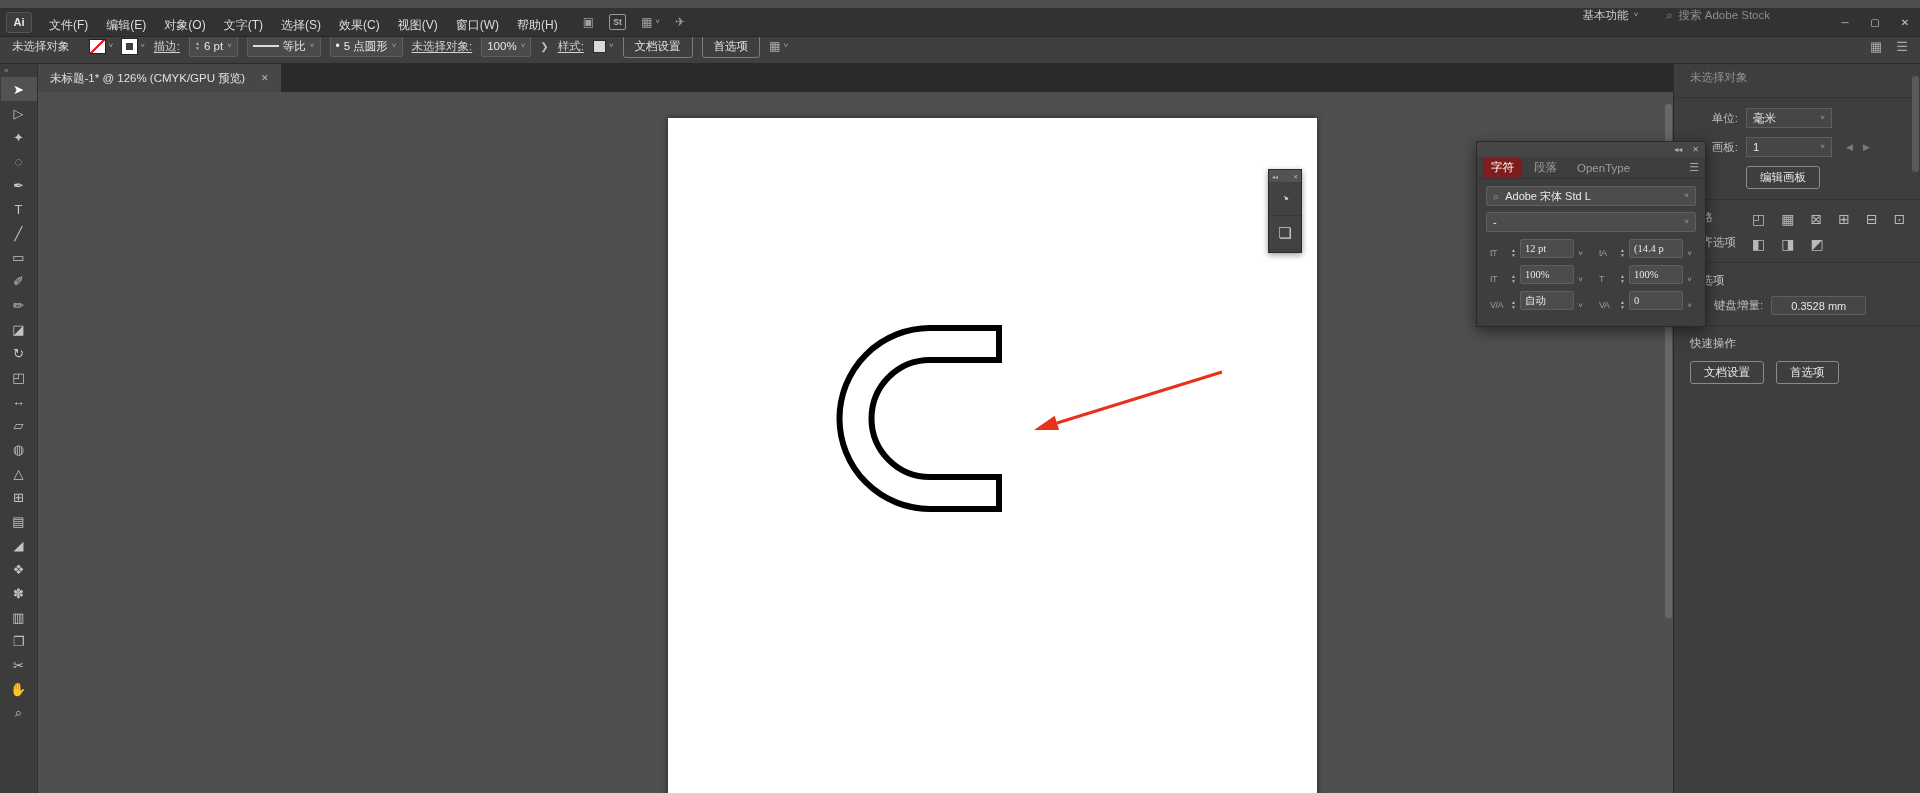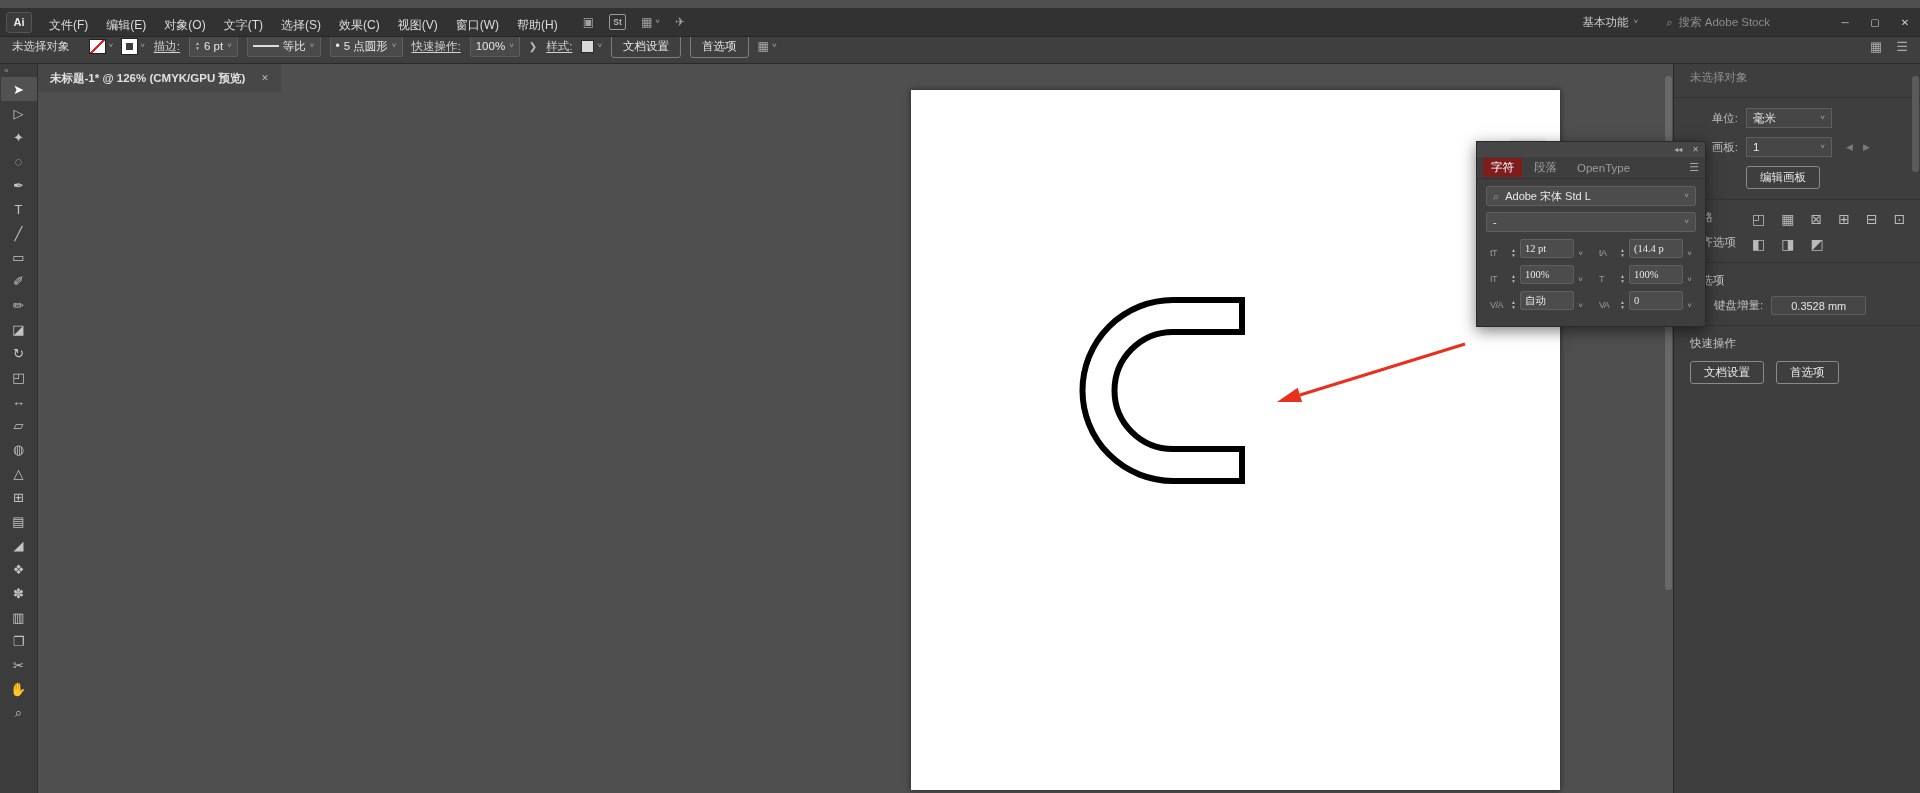--- a/index.html
+++ b/index.html
@@ -9,21 +9,21 @@
 
   
   .menubar { position:absolute; top:8px; left:0; right:0; height:29px; background:#323232; display:flex; align-items:center; border-bottom:1px solid #262626; z-index:10; }
   .ai-logo { width:26px; height:21px; margin:0 8px 0 6px; background:#3c3c3c; border:1px solid #555; border-radius:3px; font-size:11px; font-weight:bold; color:#e8e8e8; display:flex; align-items:center; justify-content:center; }
   .menu-item { padding:3px 9px; font-size:12px; color:#dcdcdc; height:29px; line-height:29px; cursor:default; }
   .appbar-icons { display:flex; align-items:center; gap:15px; margin-left:16px; color:#a0a0a0; }
   .appbar-icons .ic { font-size:12px; }
   .st-badge { width:17px; height:16px; border:1px solid #9a9a9a; border-radius:2px; font-size:8.5px; font-weight:bold; display:flex; align-items:center; justify-content:center; color:#b5b5b5; }
   .with-caret { display:flex; align-items:center; gap:3px; }
   .caret { font-size:8px; color:#a8a8a8; line-height:1; }
-  .mb-right { margin-left:auto; display:flex; align-items:center; }
+  .mb-right { margin-left:auto; display:flex; align-items:flex-start; }
   .workspace { font-size:11.5px; color:#cfcfcf; display:flex; gap:5px; align-items:center; margin-right:28px; }
   .search { display:flex; align-items:center; gap:6px; font-size:11.5px; color:#8d8d8d; margin-right:60px; }
   .win-controls { display:flex; }
   .win-btn { width:30px; height:29px; display:flex; align-items:center; justify-content:center; font-size:10px; color:#cccccc; }
 
   
   .controlbar { position:absolute; top:29px; left:0; right:0; height:35px; background:#3f3f3f; border-bottom:1px solid #2a2a2a; display:flex; align-items:center; padding:0 12px; gap:9px; z-index:9; }
   .cb-status { font-size:11.5px; color:#d8d8d8; margin-right:10px; }
   .cb-label { font-size:11.5px; color:#d2d2d2; text-decoration:underline; text-underline-offset:2px; }
   .swatch-fill { width:17px; height:15px; background:#fff; border:1px solid #222;
@@ -38,21 +38,21 @@
   .cb-btn { border:1px solid #7d7d7d; border-radius:3px; background:transparent; color:#e3e3e3; font-size:11.5px; padding:3px 11px; font-family:inherit; }
   .launcher { color:#bdbdbd; font-size:10px; }
   .cb-right { margin-left:auto; display:flex; align-items:center; gap:14px; color:#a8a8a8; font-size:13px; }
 
   
   .main { position:absolute; top:64px; left:0; right:0; bottom:0; display:flex; }
   .toolbar { width:38px; background:#3c3c3c; border-right:1px solid #303030; display:flex; flex-direction:column; align-items:center; }
   .toolbar-head { width:100%; height:13px; font-size:8px; color:#9a9a9a; text-align:left; padding-left:4px; line-height:13px; }
   .tool { width:36px; height:24px; display:flex; align-items:center; justify-content:center; font-size:13px; color:#c3c3c3; }
   .tool:first-of-type { background:#525252; color:#ffffff; }
-  .center-col { flex:1; display:flex; flex-direction:row; min-width:0;font-weight:bold; }
+  .center-col { flex:1; display:flex; flex-direction:column; min-width:0; }
   .tabbar { height:28px; background:#2b2b2b; display:flex; align-items:flex-end; }
   .doc-tab { height:28px; background:#474747; display:flex; align-items:center; gap:16px; padding:0 12px; font-size:11.5px; color:#e0e0e0; }
   .doc-tab .close { font-size:9px; color:#b8b8b8; }
   .canvas { position:relative; flex:1; background:#4f4f4f; overflow:hidden; }
   .artboard { position:absolute; left:630px; top:26px; width:649px; height:700px; background:#ffffff; box-shadow:0 0 6px rgba(0,0,0,0.55); }
   .art-svg { position:absolute; left:0; top:0; pointer-events:none; }
 
   
   .float-dock { position:absolute; left:1230px; top:77px; width:34px; height:84px; background:#424242; border:1px solid #2c2c2c; box-shadow:0 2px 6px rgba(0,0,0,.4); }
   .float-dock .dock-head { height:12px; background:#535353; display:flex; align-items:center; justify-content:space-between; padding:0 3px; font-size:6px; color:#b5b5b5; }
@@ -167,21 +167,21 @@
     <span class="combo">
       <span class="profile-line"></span>
       <span>等比</span>
       <span class="caret">˅</span>
     </span>
     <span class="combo">
       <span class="brush-dot">•</span>
       <span>5 点圆形</span>
       <span class="caret">˅</span>
     </span>
-    <span class="cb-label">快速操作:</span>
+    <span class="cb-label">未选择对象:</span>
     <span class="combo">
       <span>100%</span>
       <span class="caret">˅</span>
     </span>
     <span class="launcher">❯</span>
     <span class="cb-label">样式:</span>
     <span class="with-caret">
       <span class="style-swatch"></span>
       <span class="caret">˅</span>
     </span>

